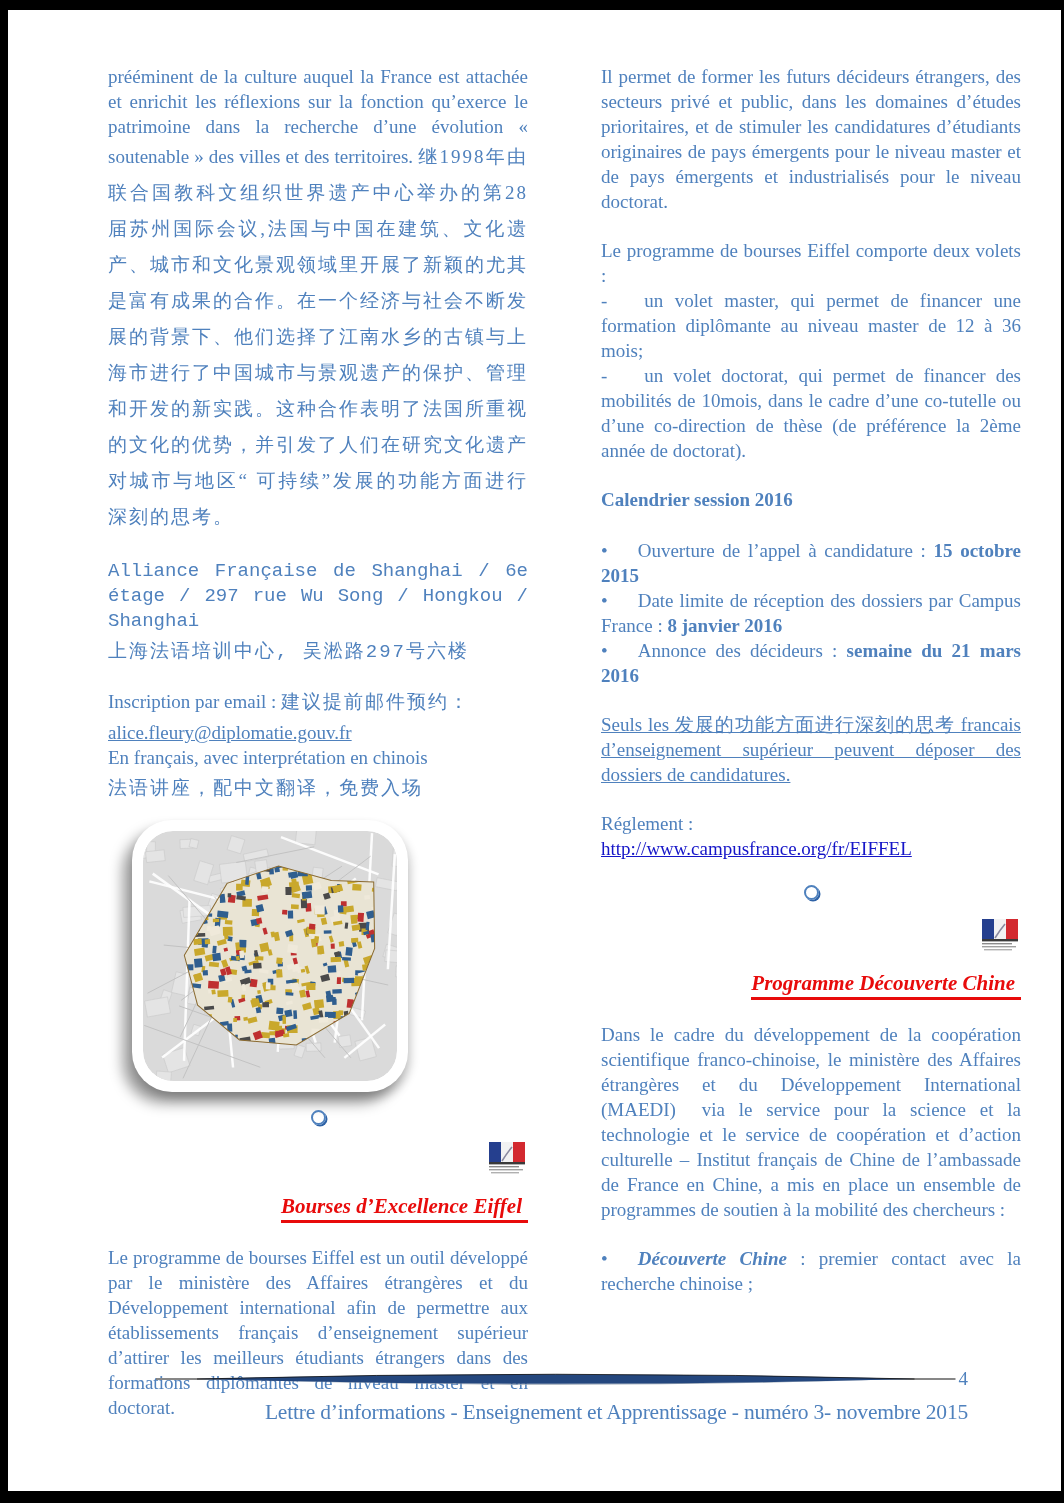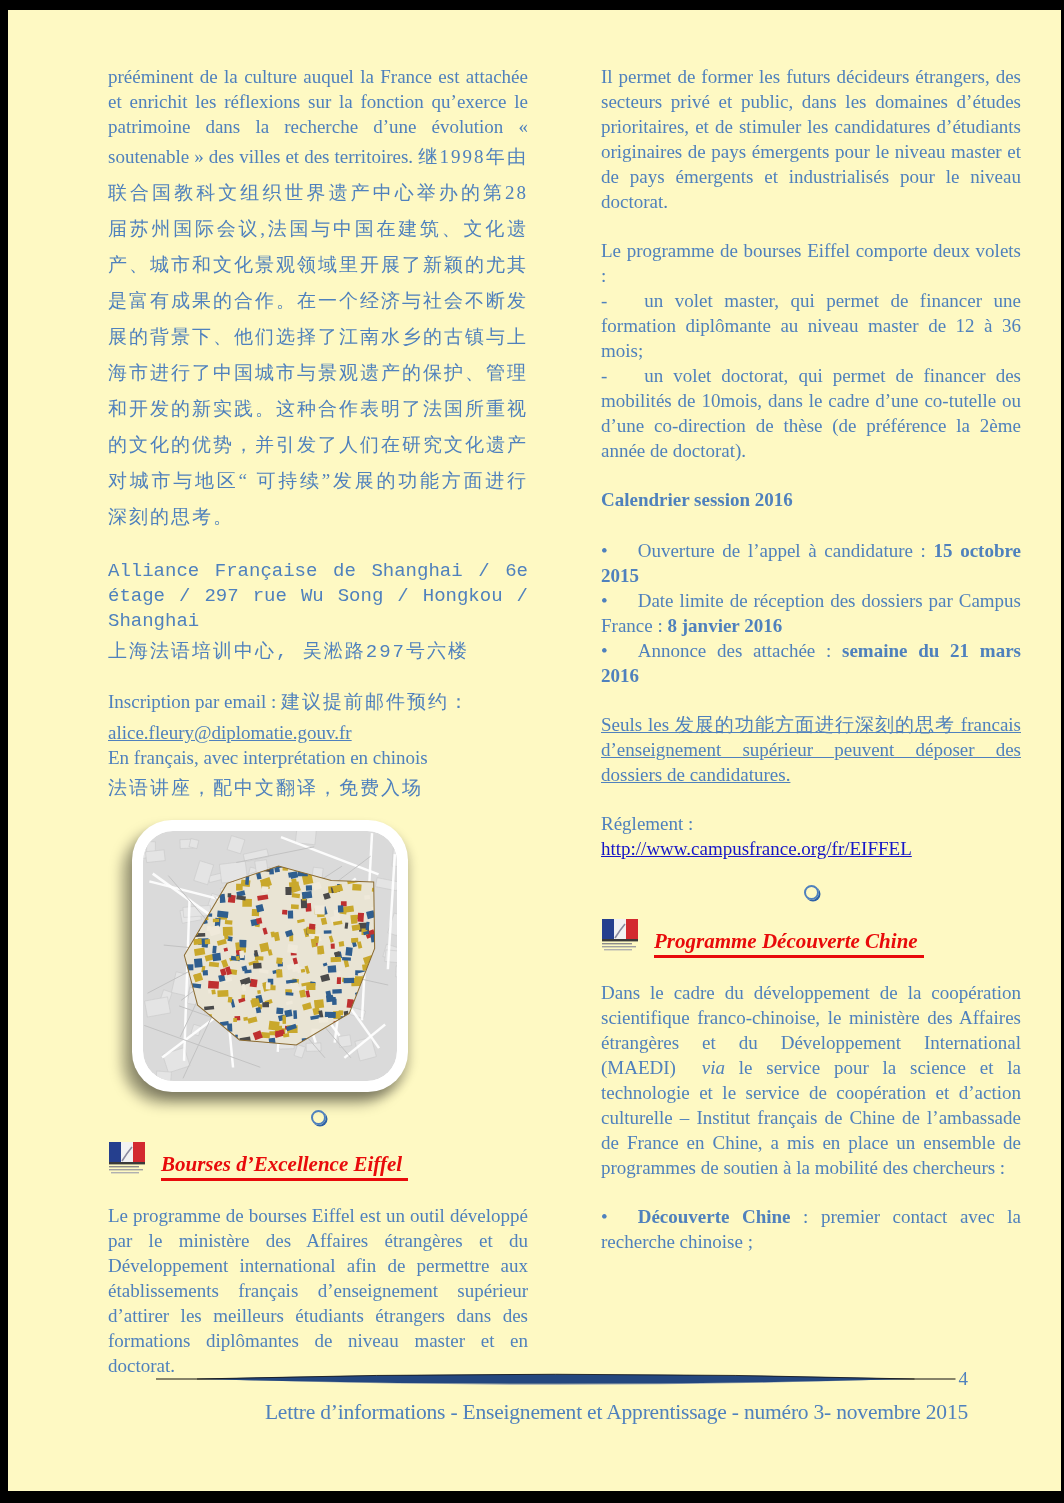--- a/index.html
+++ b/index.html
@@ -2,21 +2,21 @@
 <html style="--text-blue: #4f81bd; --heading-red: #e80b0b; --link-blue: #1515c8; --divider-navy: #24477e; --flag-blue: #253f8e; --flag-red: #d3292f;"><head>
 <meta charset="utf-8">
 <style>
   :root{
     --text-blue:#4f81bd; --heading-red:#e80b0b; --link-blue:#1515c8;
     --divider-navy:#24477e; --flag-blue:#253f8e; --flag-red:#d3292f;
   }
   *{margin:0;padding:0;box-sizing:border-box;}
   html,body{background:#666;}
   .page{
-    position:relative; width:1064px; height:1503px; background:#fef9c3;
+    position:relative; width:1064px; height:1503px; background:#ffffff;
     border-style:solid; border-color:#000; border-width:10px 3px 12px 8px;
     overflow:hidden;
     font-family:"Liberation Serif","DejaVu Serif",serif;
     color:var(--text-blue); font-size:19px; line-height:25px;
   }
   .columns{display:flex; gap:73px; padding:54px 50px 0 100px; align-items:flex-start;}
   .col{flex:0 0 420px; width:420px;}
   p{text-align:justify;}
   .zh{line-height:36px; letter-spacing:2px;}
   .sp-after{margin-bottom:24px;}
@@ -29,29 +29,29 @@
     border-radius:40px;
     box-shadow:-9px 11px 14px rgba(0,0,0,.40), 3px 6px 10px rgba(0,0,0,.18);
   }
   .map-frame svg{display:block; border-radius:30px;}
   .ring-row{display:flex; justify-content:center; margin:18px 0 20px 0;}
   .ring{
     width:15px; height:15px; border-radius:50%;
     border:2px solid var(--text-blue);
     box-shadow:1.5px 1.5px 0 #2e62a6;
   }
-  .section-heading{display:flex; align-items:flex-end; gap:13px; margin:2px 0 22px 0;}
+  .section-heading{display:flex; align-items:flex-end; gap:13px; margin:2px 0 22px 0;flex-direction:column;}
   .flag-logo{flex:0 0 auto; position:relative; top:-4px;}
   .heading-text{
     font-weight:bold; font-style:italic; font-size:21px; color:var(--heading-red);
     border-bottom:3px solid var(--heading-red); padding-bottom:1px; padding-right:6px;
   }
   .bold{font-weight:bold;}
-  .bi{font-weight:bold; }
-  .it{font-style:italic;margin-left:12px;}
+  .bi{font-weight:bold; font-style:italic;}
+  .it{margin-left:12px;}
   .tab{display:inline-block; width:37px;}
   .tab-sm{display:inline-block; width:30px;}
   .underlined{text-decoration:underline;}
   .bullets p{margin:0;}
   .footer{position:absolute; left:148px; top:1356px; width:812px;}
   .divider-row{display:flex; align-items:center;}
   .divider-row svg{flex:1 1 auto; height:14px;}
   .page-number{flex:0 0 auto; margin-left:3px; font-size:19px; color:var(--text-blue);}
   .footer-text{
     text-align:right; margin-top:9px; font-size:21.5px; letter-spacing:-0.2px;
@@ -663,21 +663,21 @@
 
       <p>Le programme de bourses Eiffel comporte deux volets :</p>
       <p><span>-</span><span class="tab"></span><span>un volet master, qui permet de financer une formation diplômante au niveau master de 12 à 36 mois;</span></p>
       <p class="sp-after"><span>-</span><span class="tab"></span><span>un volet doctorat, qui permet de financer des mobilités de 10mois, dans le cadre d’une co-tutelle ou d’une co-direction de thèse (de préférence la 2ème année de doctorat).</span></p>
 
       <p class="bold" style="margin-bottom:26px;">Calendrier session 2016</p>
 
       <div class="bullets sp-after">
         <p><span>•</span><span class="tab-sm"></span><span>Ouverture de l’appel à candidature : </span><span class="bold">15 octobre 2015</span></p>
         <p><span>•</span><span class="tab-sm"></span><span>Date limite de réception des dossiers par Campus France : </span><span class="bold">8 janvier 2016</span></p>
-        <p><span>•</span><span class="tab-sm"></span><span>Annonce des attachée : </span><span class="bold">semaine du 21 mars 2016</span></p>
+        <p><span>•</span><span class="tab-sm"></span><span>Annonce des décideurs : </span><span class="bold">semaine du 21 mars 2016</span></p>
       </div>
 
       <p class="underlined sp-after">Seuls les 发展的功能方面进行深刻的思考 francais d’enseignement supérieur peuvent déposer des dossiers de candidatures.</p>
 
       <p>Réglement :</p>
       <p><span class="extlink">http://www.campusfrance.org/fr/EIFFEL</span></p>
 
       <div class="ring-row" style="margin:24px 0 22px 0;">
           <div class="ring"></div>
         </div>

